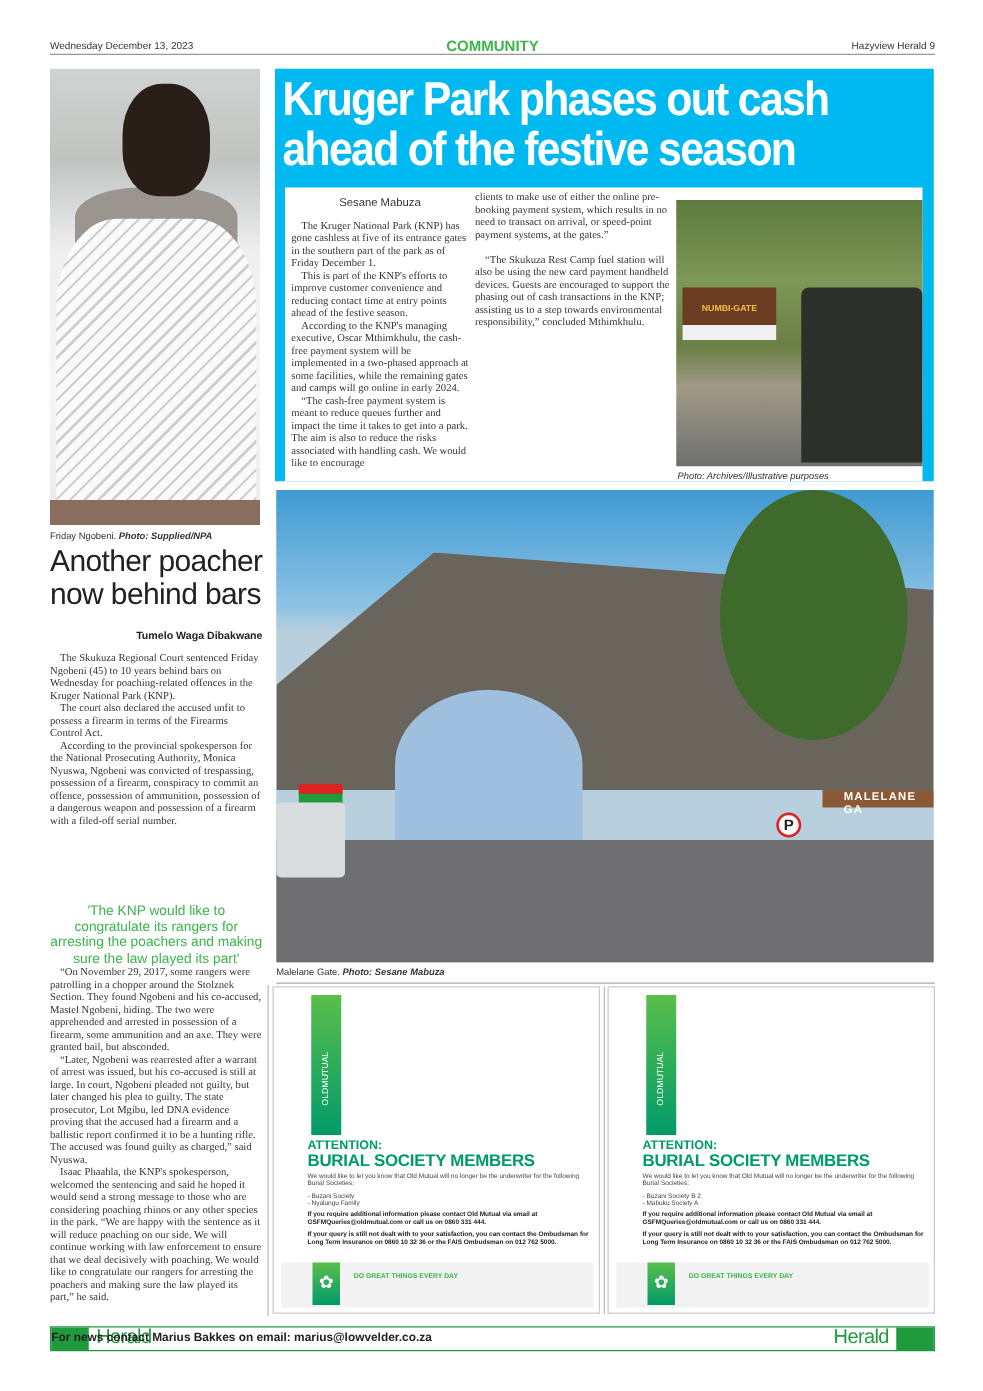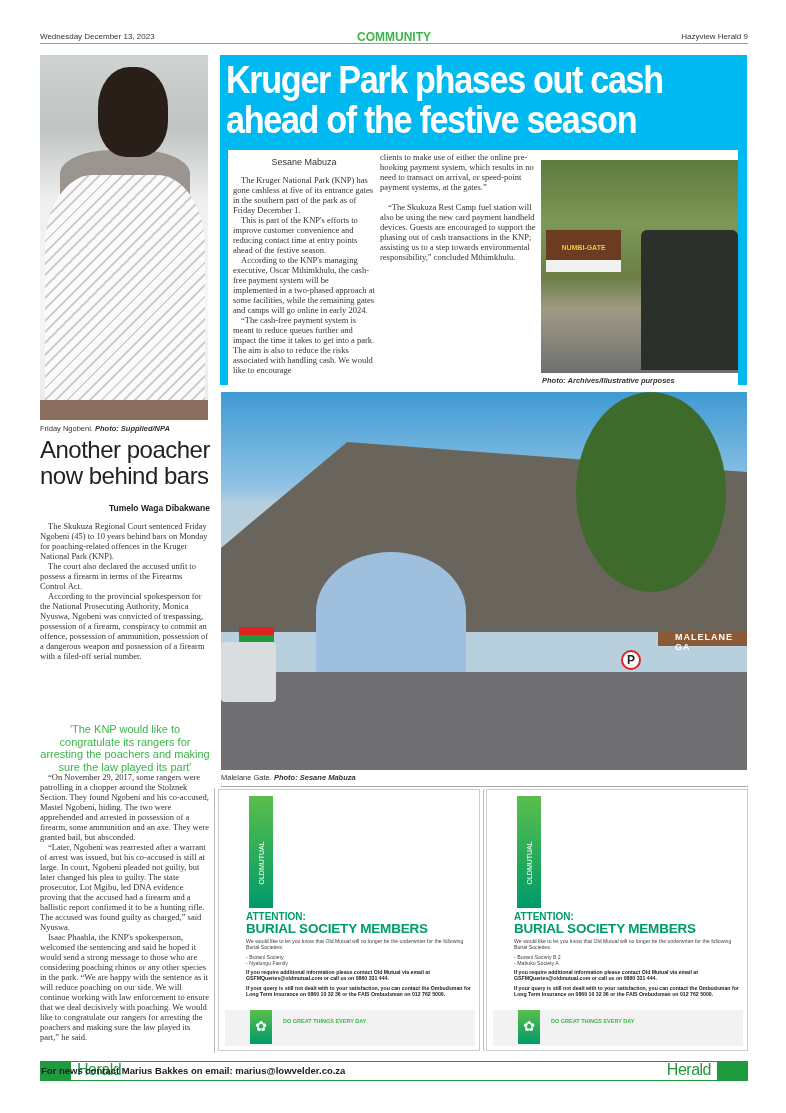--- a/index.html
+++ b/index.html
@@ -92,40 +92,40 @@
   <p style="text-indent:0">clients to make use of either the online pre-booking payment system, which results in no need to transact on arrival, or speed-point payment systems, at the gates.”</p>
   <p style="margin-top:10px">“The Skukuza Rest Camp fuel station will also be using the new card payment handheld devices. Guests are encouraged to support the phasing out of cash transactions in the KNP; assisting us to a step towards environmental responsibility,” concluded Mthimkhulu.</p>
 </div>
 
 <div class="abs photo-gate1">
   <div class="sign">
       <span style="display:block;color:#f0c040;font-family:'Liberation Sans',sans-serif;font-size:7px;font-weight:bold;text-align:center;margin-top:14px">NUMBI-GATE</span>
     </div>
   <div class="car"></div>
 </div>
-<div class="abs cap" style="left:542px;top:376px;font-weight:bold;font-style:italic">Photo: Archives/Illustrative purposes</div>
+<div class="abs cap" style="left:542px;top:376px;font-weight:normal;font-style:italic">Photo: Archives/Illustrative purposes</div>
 
 <div class="abs big-photo">
   <div class="road"></div>
   <div class="roof"></div>
   <div class="arch"></div>
   <div class="tree"></div>
   <div class="sign2">MALELANE GA</div>
   <div class="psign">P</div>
   <div class="green-sign"></div>
   <div class="car"></div>
 </div>
 <div class="abs cap" style="left:221px;top:773px">
   <span>Malelane Gate. </span><b>Photo: Sesane Mabuza</b>
 </div>
 
 <div class="abs poacher-title">Another poacher now behind bars</div>
 <div class="abs byline2">Tumelo Waga Dibakwane</div>
 <div class="abs col" style="left:40px;top:521px;width:170px">
-  <p>The Skukuza Regional Court sentenced Friday Ngobeni (45) to 10 years behind bars on Monday for poaching-related offences in the Kruger National Park (KNP).</p>
+  <p>The Skukuza Regional Court sentenced Friday Ngobeni (45) to 10 years behind bars on Wednesday for poaching-related offences in the Kruger National Park (KNP).</p>
   <p>The court also declared the accused unfit to possess a firearm in terms of the Firearms Control Act.</p>
   <p>According to the provincial spokesperson for the National Prosecuting Authority, Monica Nyuswa, Ngobeni was convicted of trespassing, possession of a firearm, conspiracy to commit an offence, possession of ammunition, possession of a dangerous weapon and possession of a firearm with a filed-off serial number.</p>
 </div>
 <div class="abs pull">'The KNP would like to congratulate its rangers for arresting the poachers and making sure the law played its part'</div>
 <div class="abs col" style="left:40px;top:772px;width:170px">
   <p>“On November 29, 2017, some rangers were patrolling in a chopper around the Stolznek Section. They found Ngobeni and his co-accused, Mastel Ngobeni, hiding. The two were apprehended and arrested in possession of a firearm, some ammunition and an axe. They were granted bail, but absconded.</p>
   <p>“Later, Ngobeni was rearrested after a warrant of arrest was issued, but his co-accused is still at large. In court, Ngobeni pleaded not guilty, but later changed his plea to guilty. The state prosecutor, Lot Mgibu, led DNA evidence proving that the accused had a firearm and a ballistic report confirmed it to be a hunting rifle. The accused was found guilty as charged,” said Nyuswa.</p>
   <p>Isaac Phaahla, the KNP's spokesperson, welcomed the sentencing and said he hoped it would send a strong message to those who are considering poaching rhinos or any other species in the park. “We are happy with the sentence as it will reduce poaching on our side. We will continue working with law enforcement to ensure that we deal decisively with poaching. We would like to congratulate our rangers for arresting the poachers and making sure the law played its part,” he said.</p>
 </div>
 

